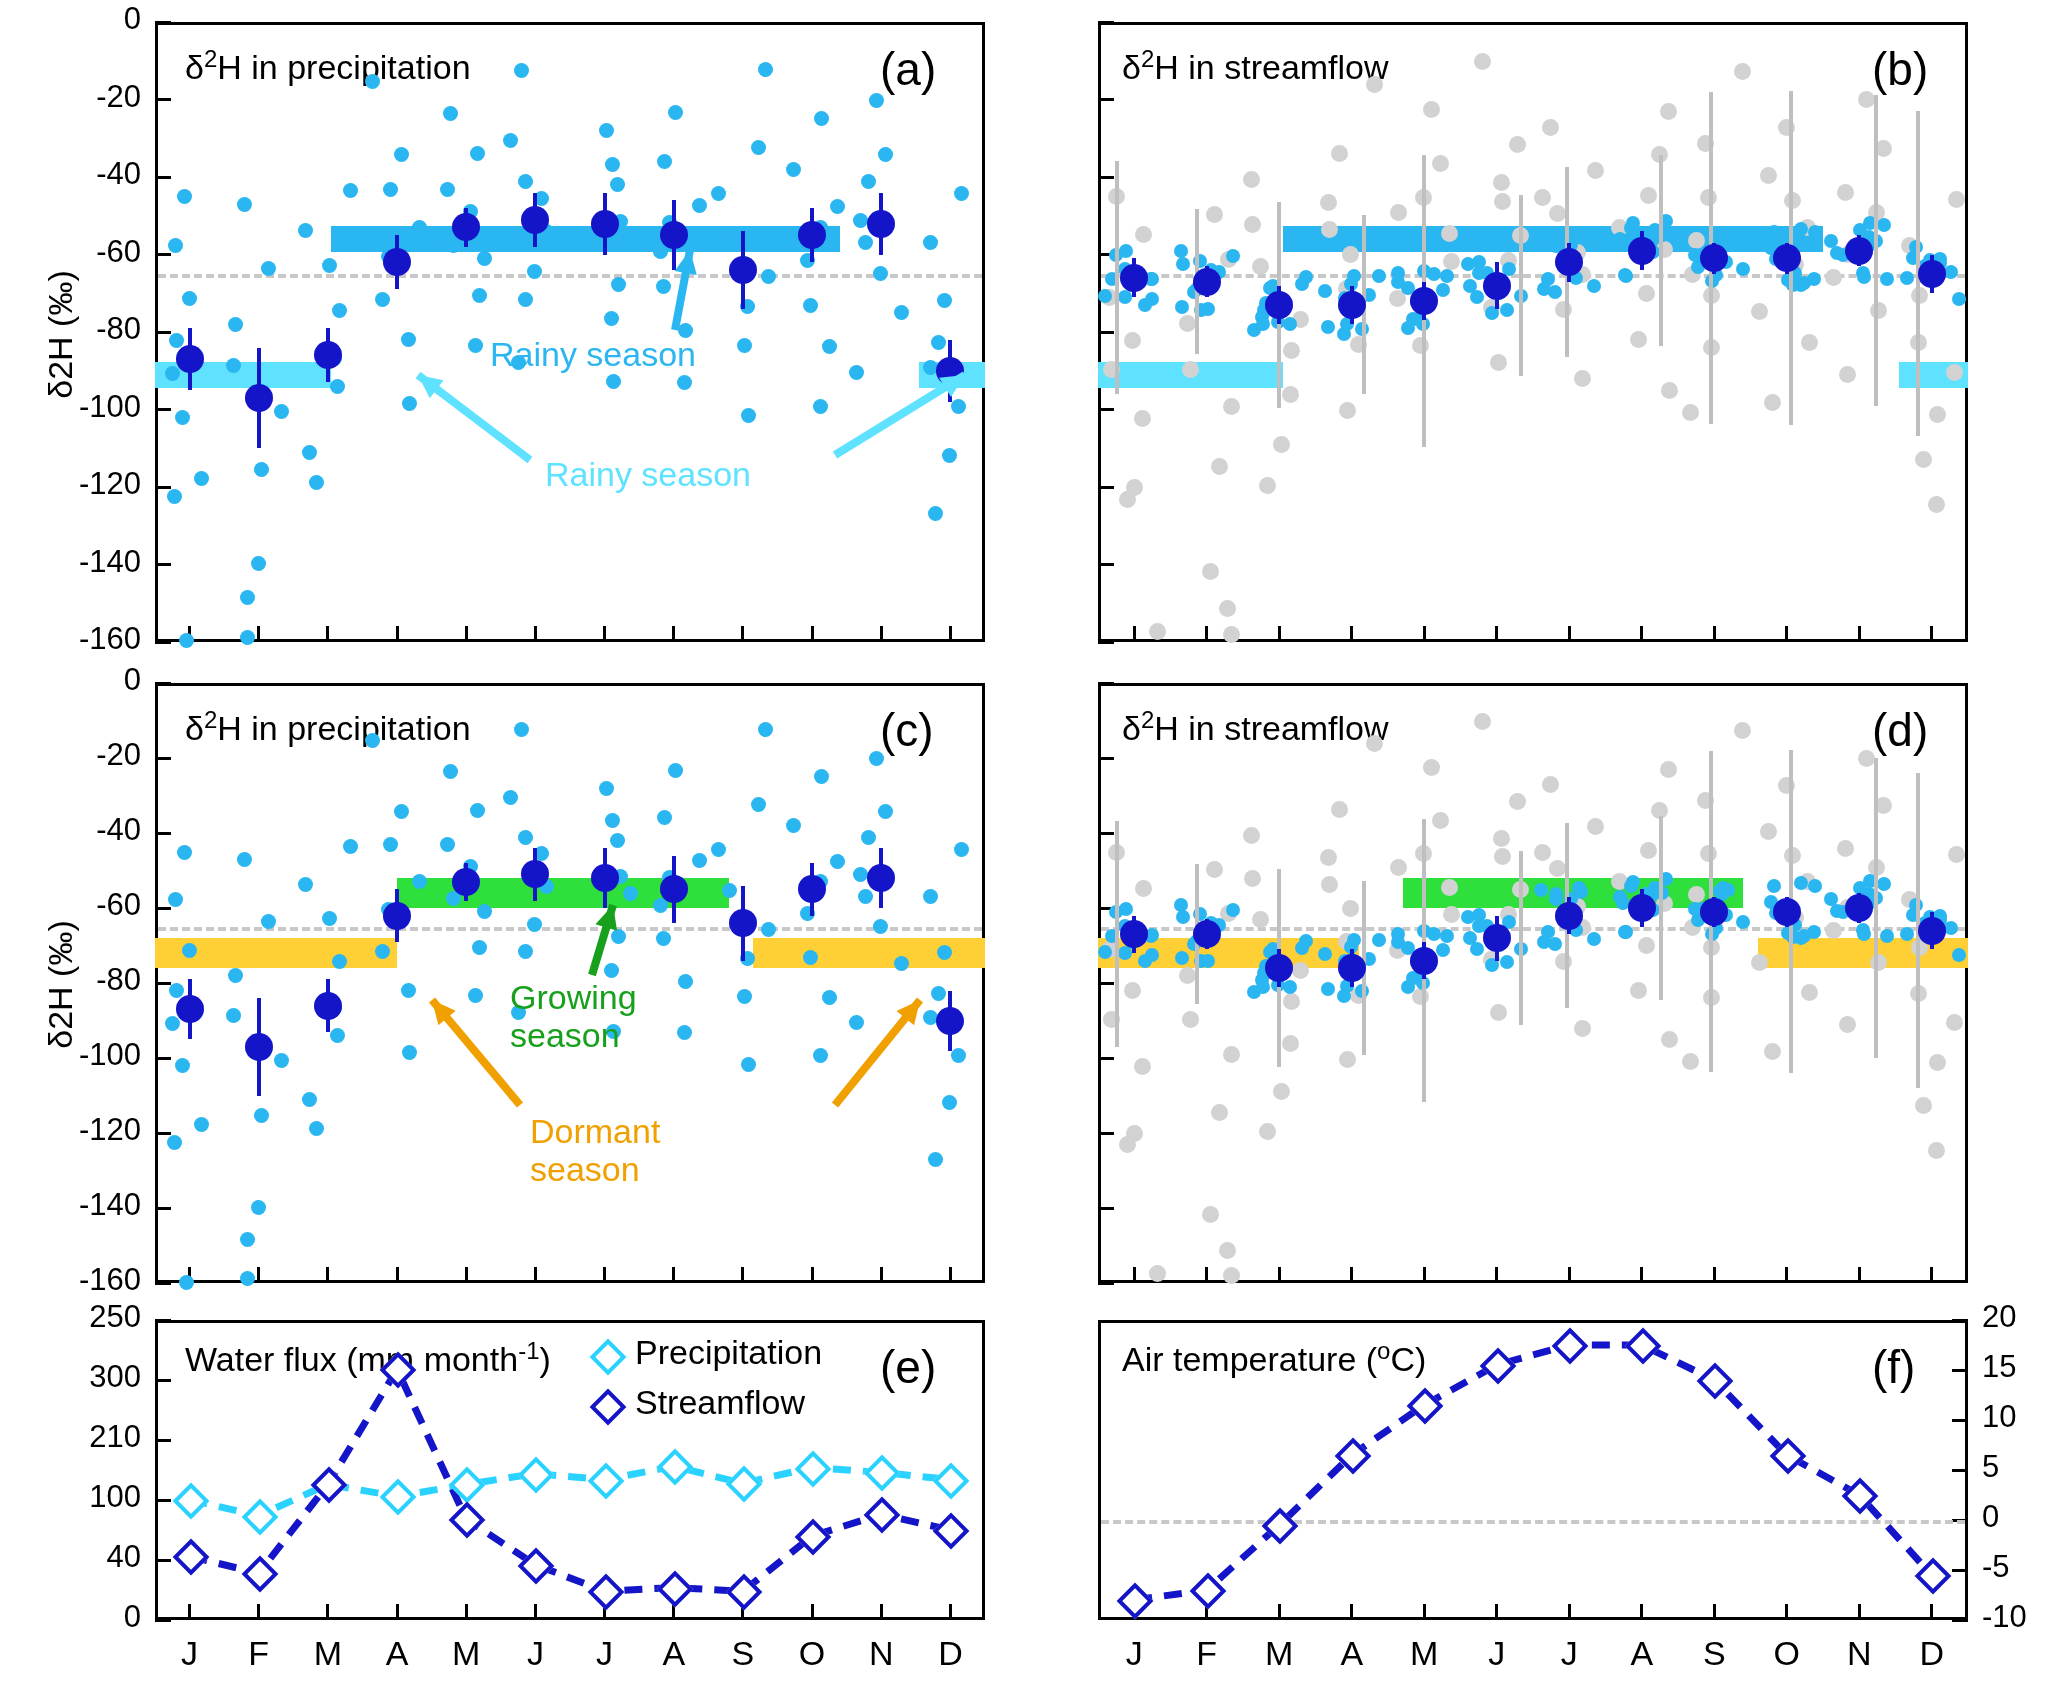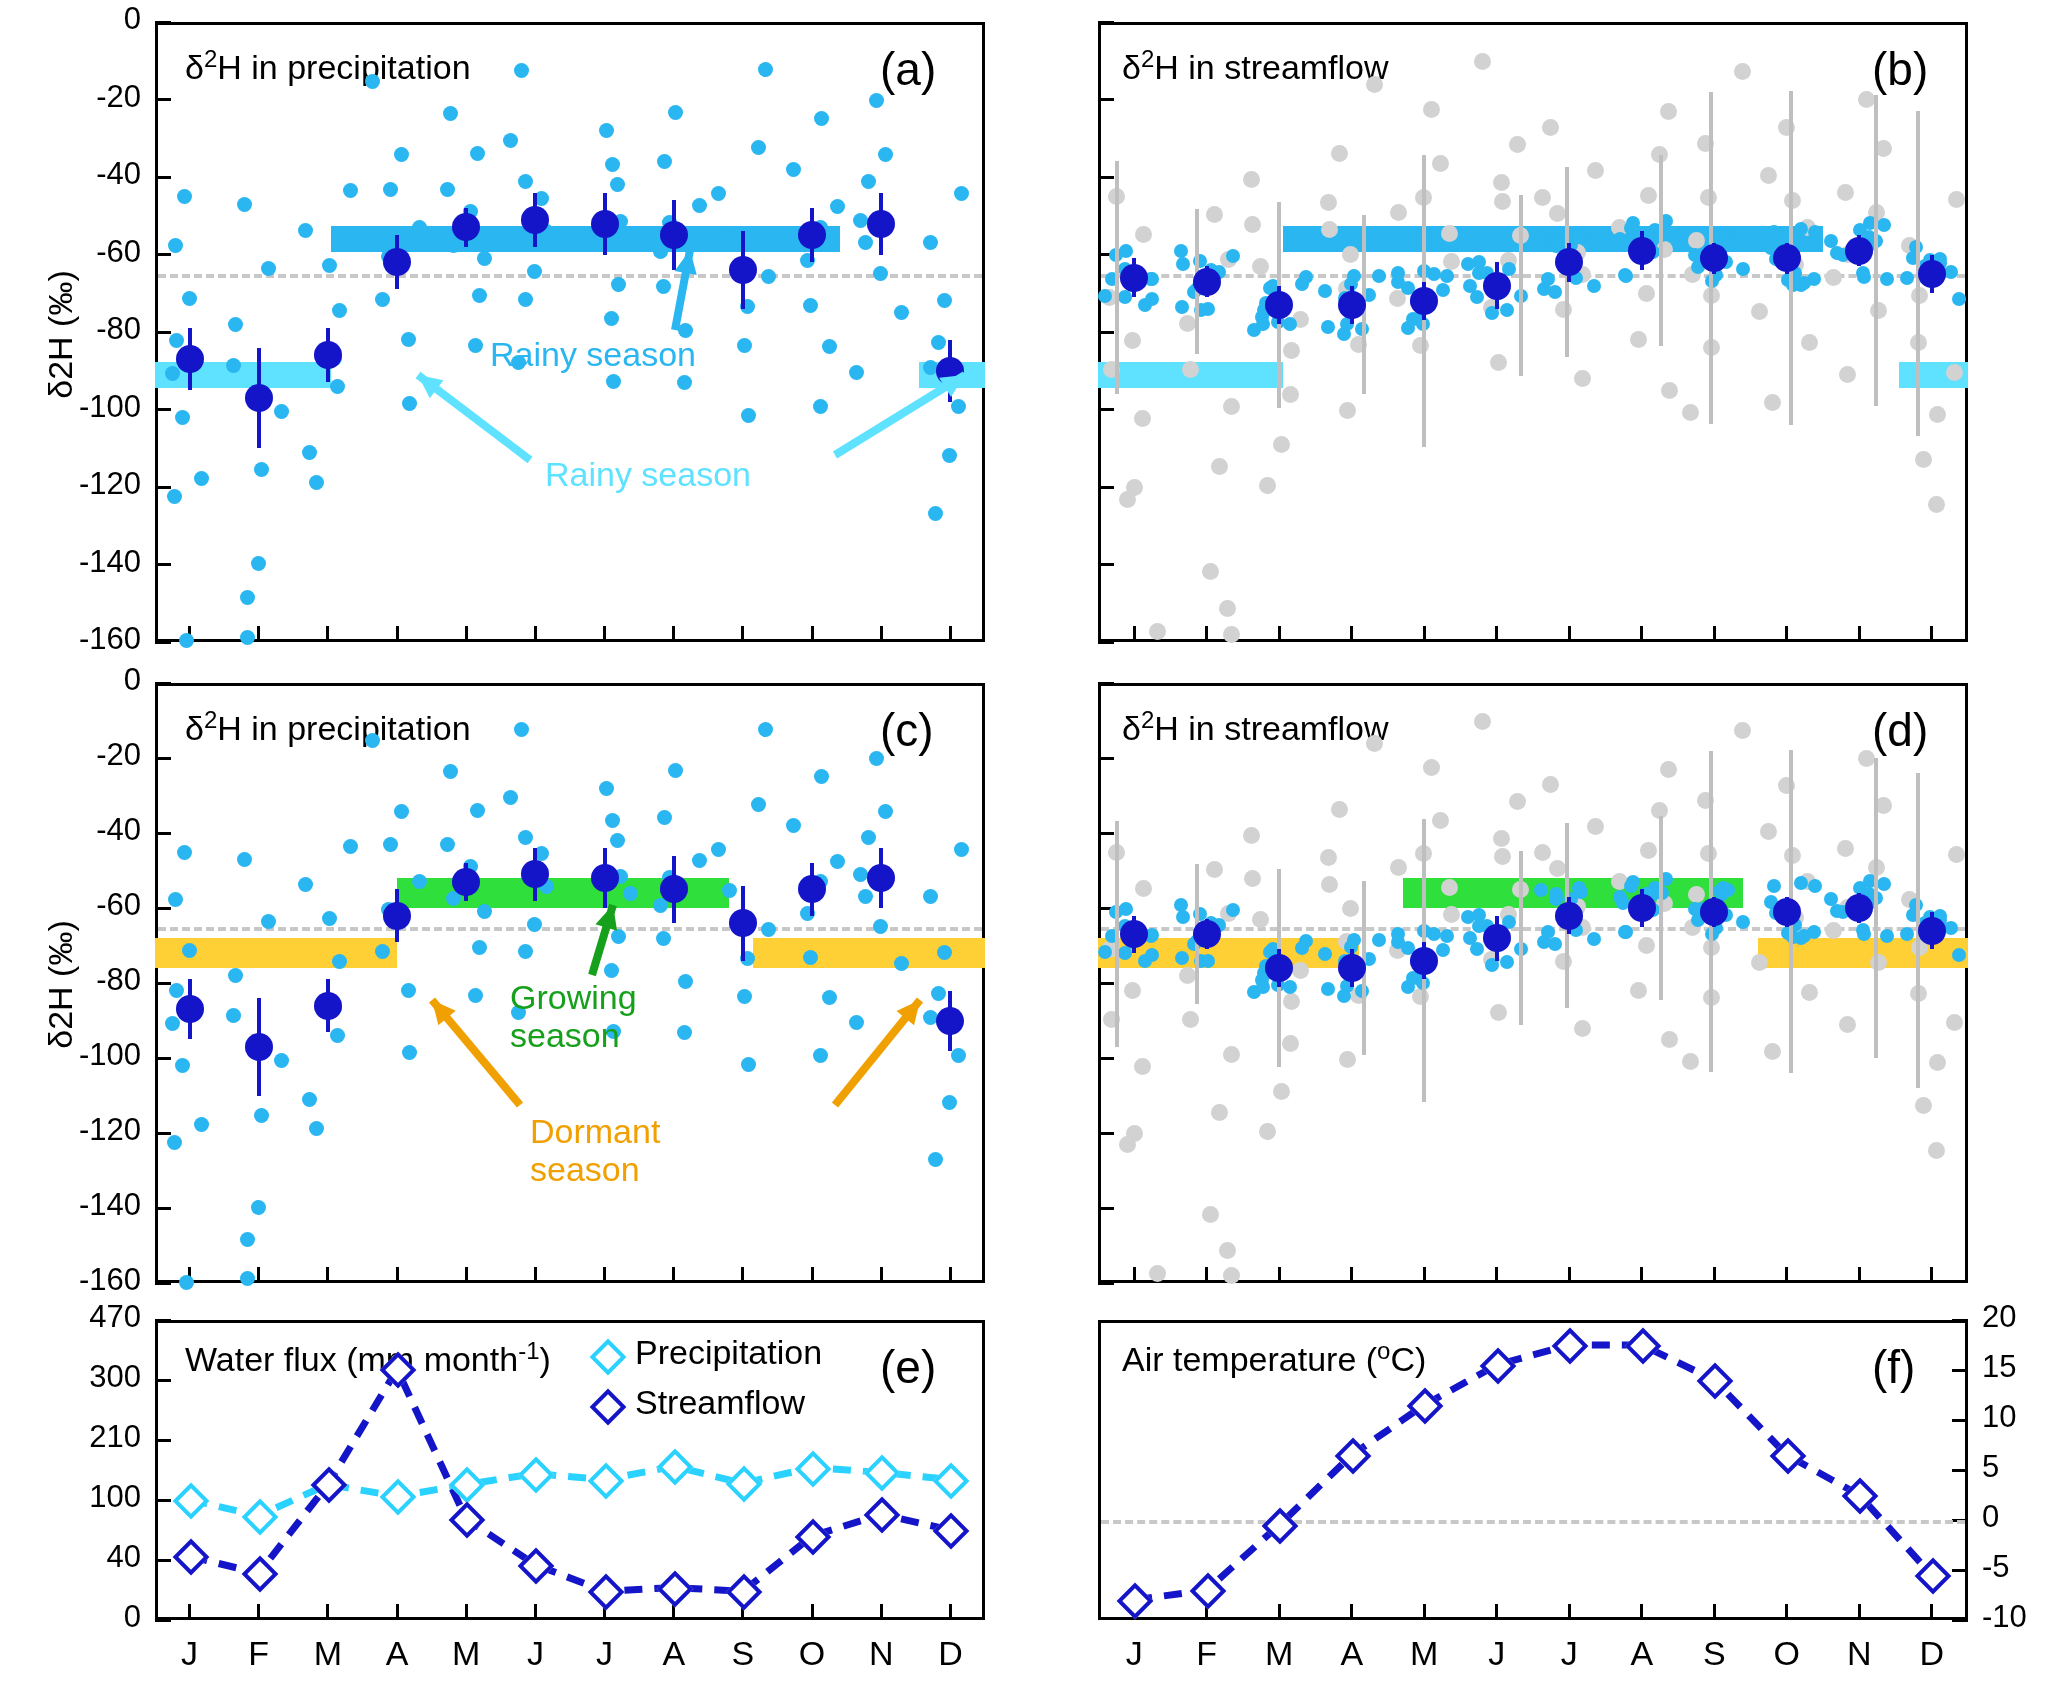--- a/index.html
+++ b/index.html
@@ -104,21 +104,21 @@
       <div class="tick" style="left:1098px;top:681.5px;width:16px;height:3px;"></div>
       <div class="tick" style="left:1098px;top:756.5px;width:16px;height:3px;"></div>
       <div class="tick" style="left:1098px;top:831.5px;width:16px;height:3px;"></div>
       <div class="tick" style="left:1098px;top:906.5px;width:16px;height:3px;"></div>
       <div class="tick" style="left:1098px;top:981.5px;width:16px;height:3px;"></div>
       <div class="tick" style="left:1098px;top:1056.5px;width:16px;height:3px;"></div>
       <div class="tick" style="left:1098px;top:1131.5px;width:16px;height:3px;"></div>
       <div class="tick" style="left:1098px;top:1206.5px;width:16px;height:3px;"></div>
       <div class="tick" style="left:1098px;top:1281.5px;width:16px;height:3px;"></div>
       <div class="tick" style="left:155px;top:1318.5px;width:16px;height:3px;"></div>
-      <div class="ylab" style="left:45px;top:1299px;width:96px;">470</div>
+      <div class="ylab" style="left:45px;top:1299px;width:96px;">250</div>
       <div class="tick" style="left:155px;top:1378.5px;width:16px;height:3px;"></div>
       <div class="ylab" style="left:45px;top:1359px;width:96px;">300</div>
       <div class="tick" style="left:155px;top:1438.5px;width:16px;height:3px;"></div>
       <div class="ylab" style="left:45px;top:1419px;width:96px;">210</div>
       <div class="tick" style="left:155px;top:1498.5px;width:16px;height:3px;"></div>
       <div class="ylab" style="left:45px;top:1479px;width:96px;">100</div>
       <div class="tick" style="left:155px;top:1558.5px;width:16px;height:3px;"></div>
       <div class="ylab" style="left:45px;top:1539px;width:96px;">40</div>
       <div class="tick" style="left:155px;top:1618.5px;width:16px;height:3px;"></div>
       <div class="ylab" style="left:45px;top:1599px;width:96px;">0</div>

